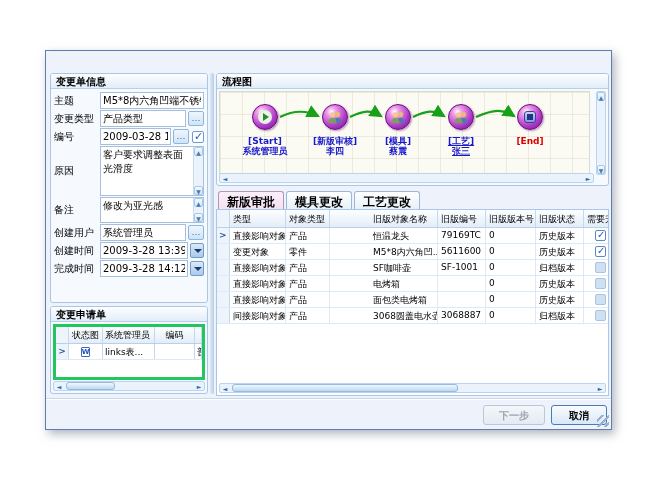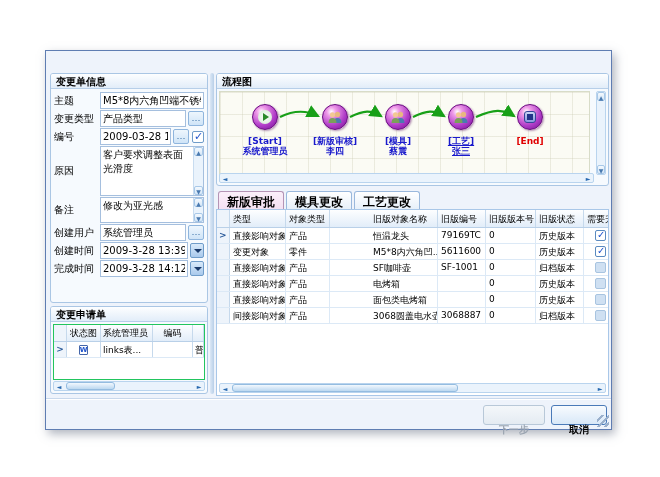--- a/index.html
+++ b/index.html
@@ -53,21 +53,21 @@
   .ta-scroll{width:10px;flex:0 0 10px;display:flex;flex-direction:column;justify-content:space-between;
        background:#eaf3fc;border-left:1px solid #c8dcf0;}
   .sc-ar{height:9px;font-size:6px;line-height:9px;text-align:center;color:#4a7ab0;
        background:linear-gradient(#f4f9fe,#d4e6f7);border:1px solid #a8c8e8;border-radius:2px;}
   .ta-reason{height:50px;}
   .ta-remark{height:26px;}
 
   
   .gr-req{left:4px;top:237px;width:158px;height:88px;}
   .mini-table{position:absolute;left:2px;top:17px;right:2px;height:56px;background:#fff;
-       border:1px solid #22c55e;overflow:hidden;font-size:9px;}
+       border:3px solid #22c55e;overflow:hidden;font-size:9px;}
   .mrow{display:flex;height:16px;border-bottom:1px solid #dce9f6;}
   .mrow.mh{background:linear-gradient(#fdfeff,#e2edf9);border-bottom:1px solid #b9d0e8;height:17px;}
   .mcell{padding:2px 2px;border-right:1px solid #c6d9ec;overflow:hidden;white-space:nowrap;text-align:center;}
   .m-sel{width:13px;flex:0 0 13px;background:#eef4fb;color:#2a5a9a;font-weight:bold;}
   .m-ic{width:34px;flex:0 0 34px;}
   .m-name{width:52px;flex:0 0 52px;text-align:left;}
   .m-code{width:40px;flex:0 0 40px;}
   .m-extra{flex:1;min-width:0;text-align:left;}
   .doc-ico{width:11px;height:13px;margin:0 auto;background:#fff;border:1px solid #4466aa;
        border-radius:1px;color:#2255cc;font-size:7px;font-weight:bold;line-height:12px;text-align:center;}
@@ -131,21 +131,21 @@
        font-size:10px;font-weight:bold;}
   .tbl-hscroll{left:2px;right:2px;bottom:2px;}
 
   
   .splitter{position:absolute;left:164px;top:4px;width:4px;height:321px;
        background:linear-gradient(90deg,#dce8f6,#b8cfe8);border-radius:2px;}
   .footer{position:absolute;left:0;right:0;bottom:0;height:31px;
        border-top:1px solid #c8d8ec;box-shadow:inset 0 1px 0 #ffffff;}
   .btn{position:absolute;top:6px;height:20px;border:1px solid #7fa8d9;border-radius:3px;
        background:linear-gradient(#f8fbfe,#d8e8f8);font-size:10px;font-weight:bold;
-       text-align:center;padding-top:17px;}
+       text-align:center;padding-top:3px;}
   .btn.disabled{border-color:#b8c8d8;color:#9aa4b0;background:linear-gradient(#f4f7fa,#e4ebf2);}
   .btn-next{left:437px;width:62px;}
   .btn-cancel{left:505px;width:56px;border-color:#4a7ab8;}
   .grip{position:absolute;right:2px;bottom:2px;width:12px;height:12px;
        background:repeating-linear-gradient(135deg,transparent 0 3px,#9ab0cc 3px 5px);}
 </style>
 </head>
 <body>
 
 <div class="win">

